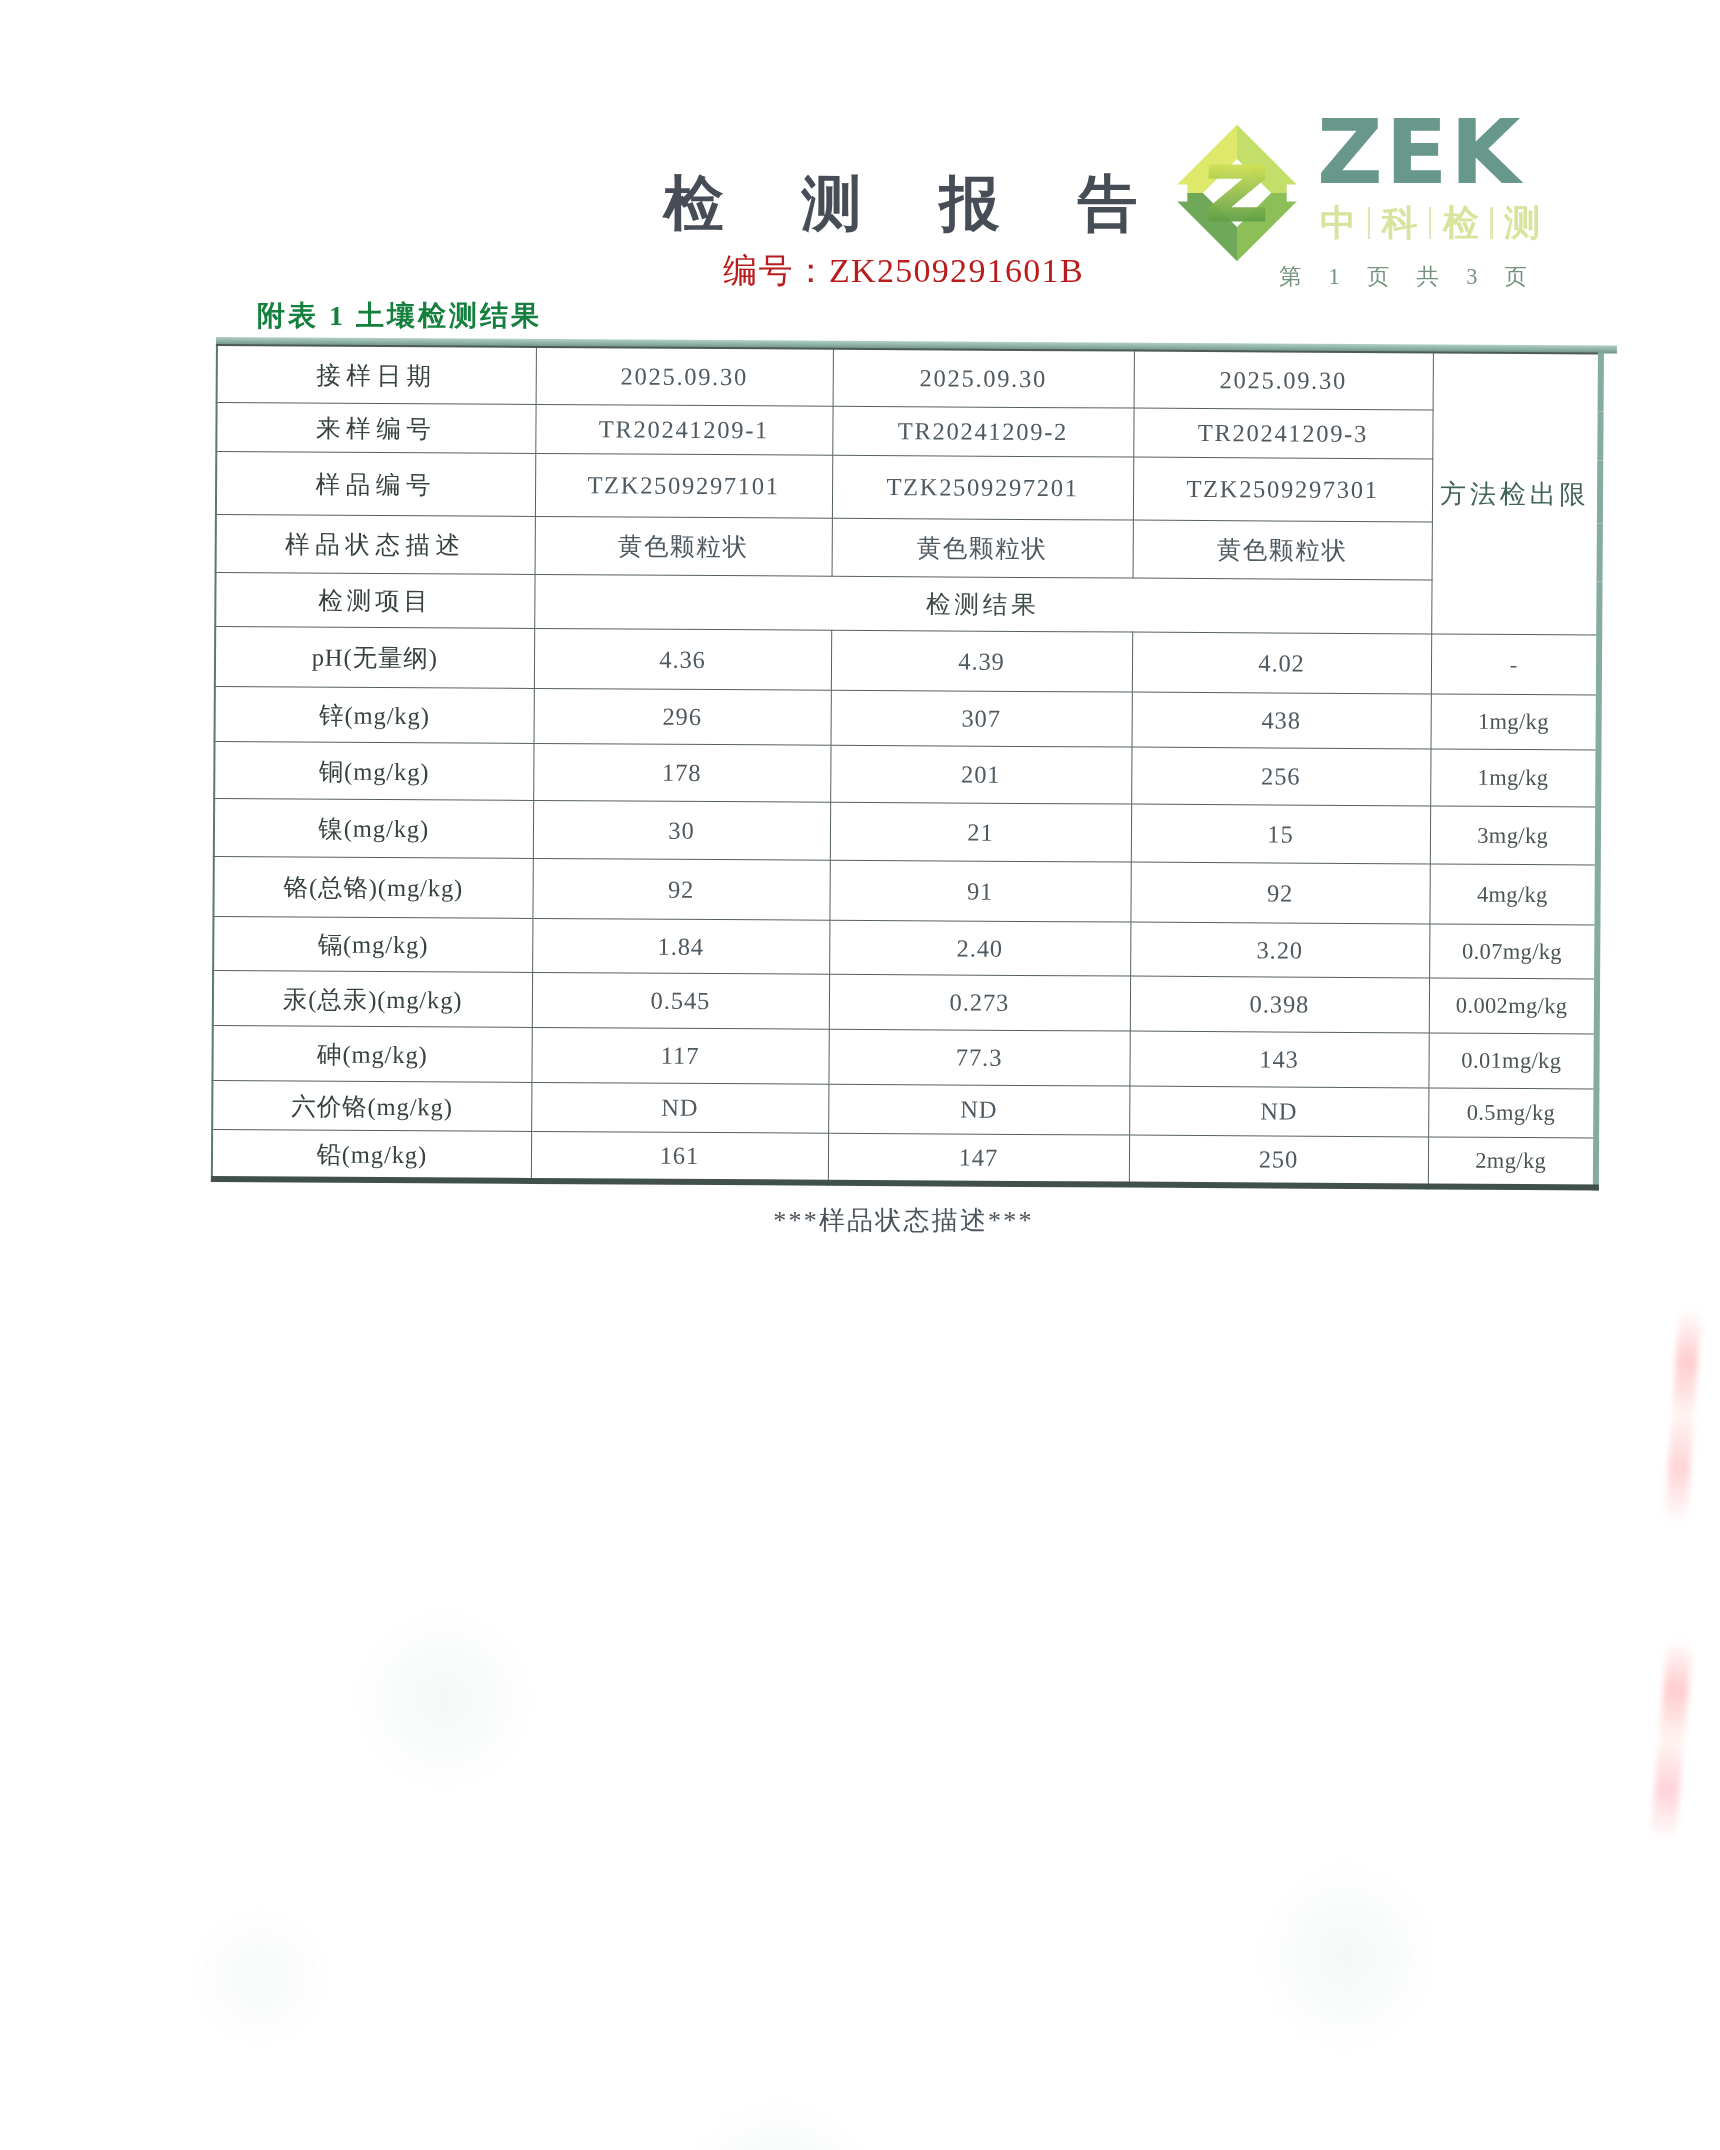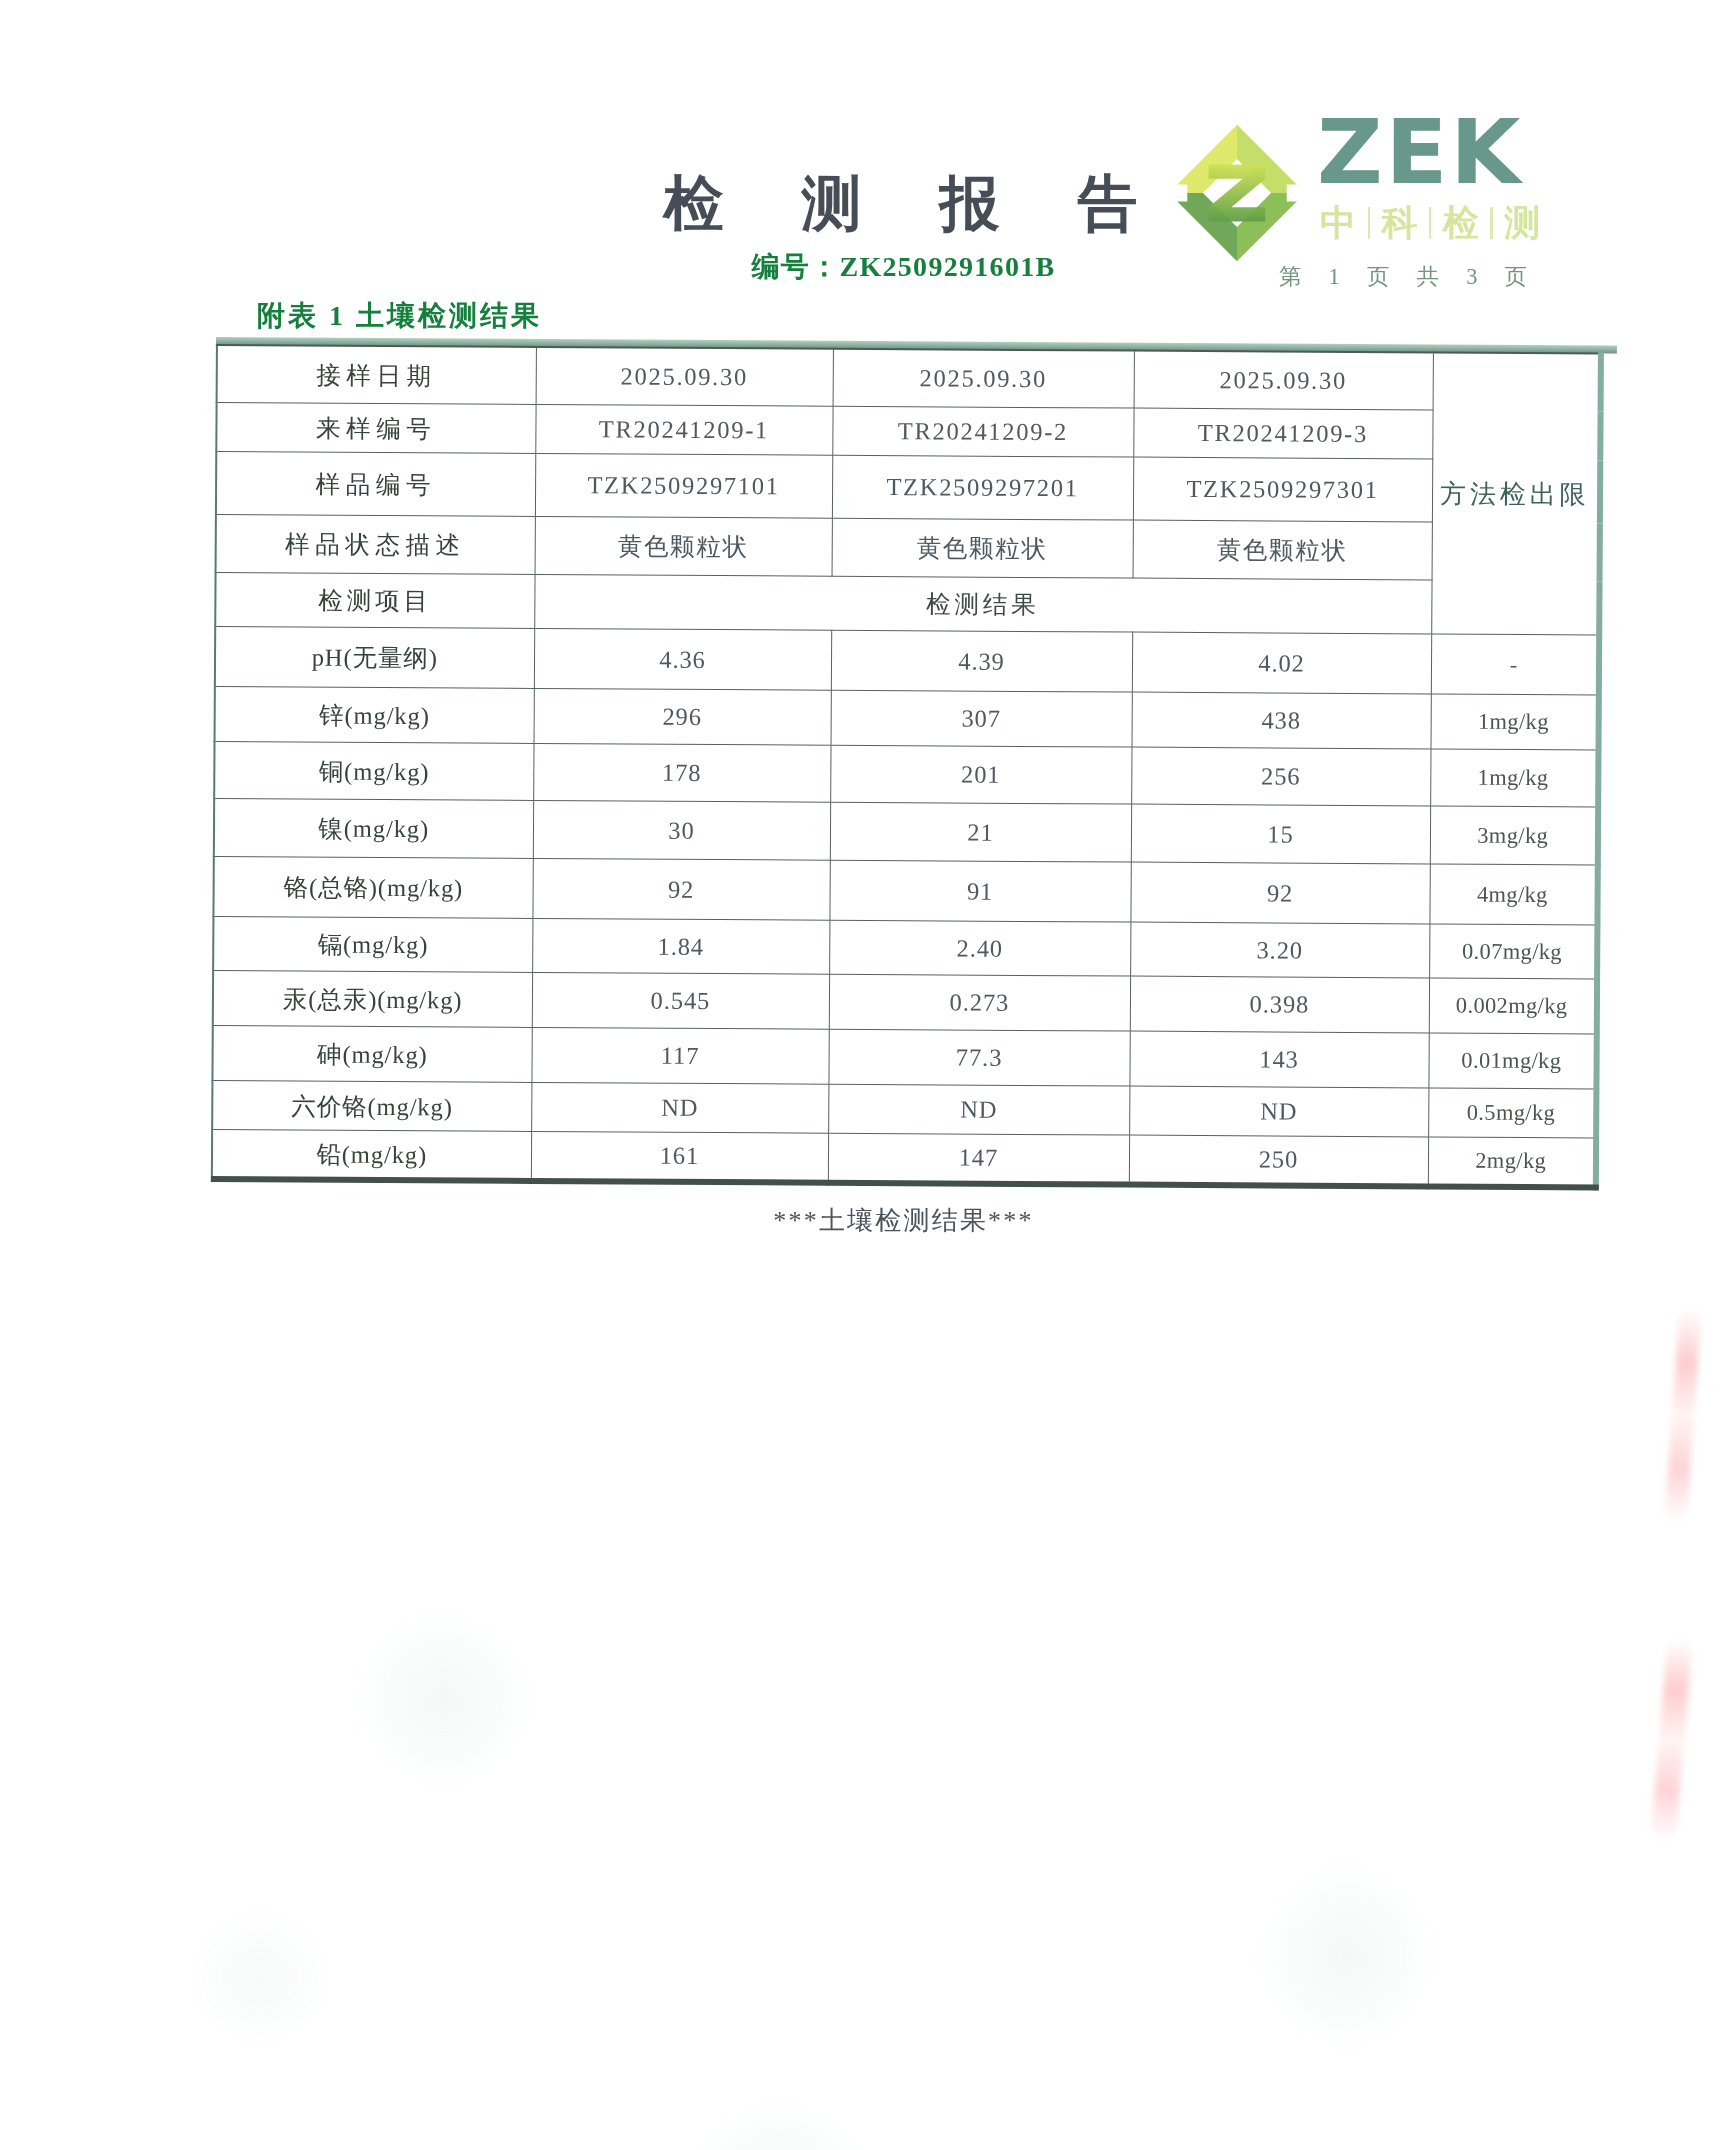--- a/index.html
+++ b/index.html
@@ -9,21 +9,21 @@
     font-family:"Liberation Serif","DejaVu Serif",serif;
   }
   .sheet{position:absolute;inset:0;}
 
   
   .title-wrap{position:absolute;left:86px;top:171px;width:1635px;text-align:center;}
   .doc-title{
     font-size:60px;font-weight:600;color:#474d57;
     letter-spacing:6px;word-spacing:51px;line-height:1.1;
   }
-  .report-no{margin-top:11.2px;font-size:28px;color:#15803d;letter-spacing:1.3px;font-weight:bold;}
+  .report-no{margin-top:11.2px;font-size:34px;color:#b91c1c;letter-spacing:1.3px;}
 
   
   .logo{position:absolute;left:1166px;top:116px;width:430px;height:189px;}
   .logo-icon{position:absolute;left:0;top:6px;}
   .brand{
     position:absolute;left:151px;top:-7.7px;
     font-family:"DejaVu Sans","Liberation Sans",sans-serif;
     font-weight:700;font-size:89px;line-height:1;color:#67988b;
     letter-spacing:2.6px;transform:scaleX(1.02);transform-origin:left;
   }
@@ -237,21 +237,21 @@
             <th class="row-label">铅(mg/kg)</th>
             <td class="val">161</td>
             <td class="val">147</td>
             <td class="val">250</td>
             <td class="limit-cell">2mg/kg</td>
           </tr>
         </tbody>
     </table>
   </div>
 
-  <div class="blank-note">***土壤检测结果***</div>
+  <div class="blank-note">***样品状态描述***</div>
 
   <div class="pink-streak" id="pk1"></div>
   <div class="pink-streak" id="pk2"></div>
   <div class="green-blob" id="gb1"></div>
   <div class="green-blob" id="gb2"></div>
   <div class="green-blob" id="gb3"></div>
 
   <div class="green-blob" id="gb5"></div>
 </div>
 

